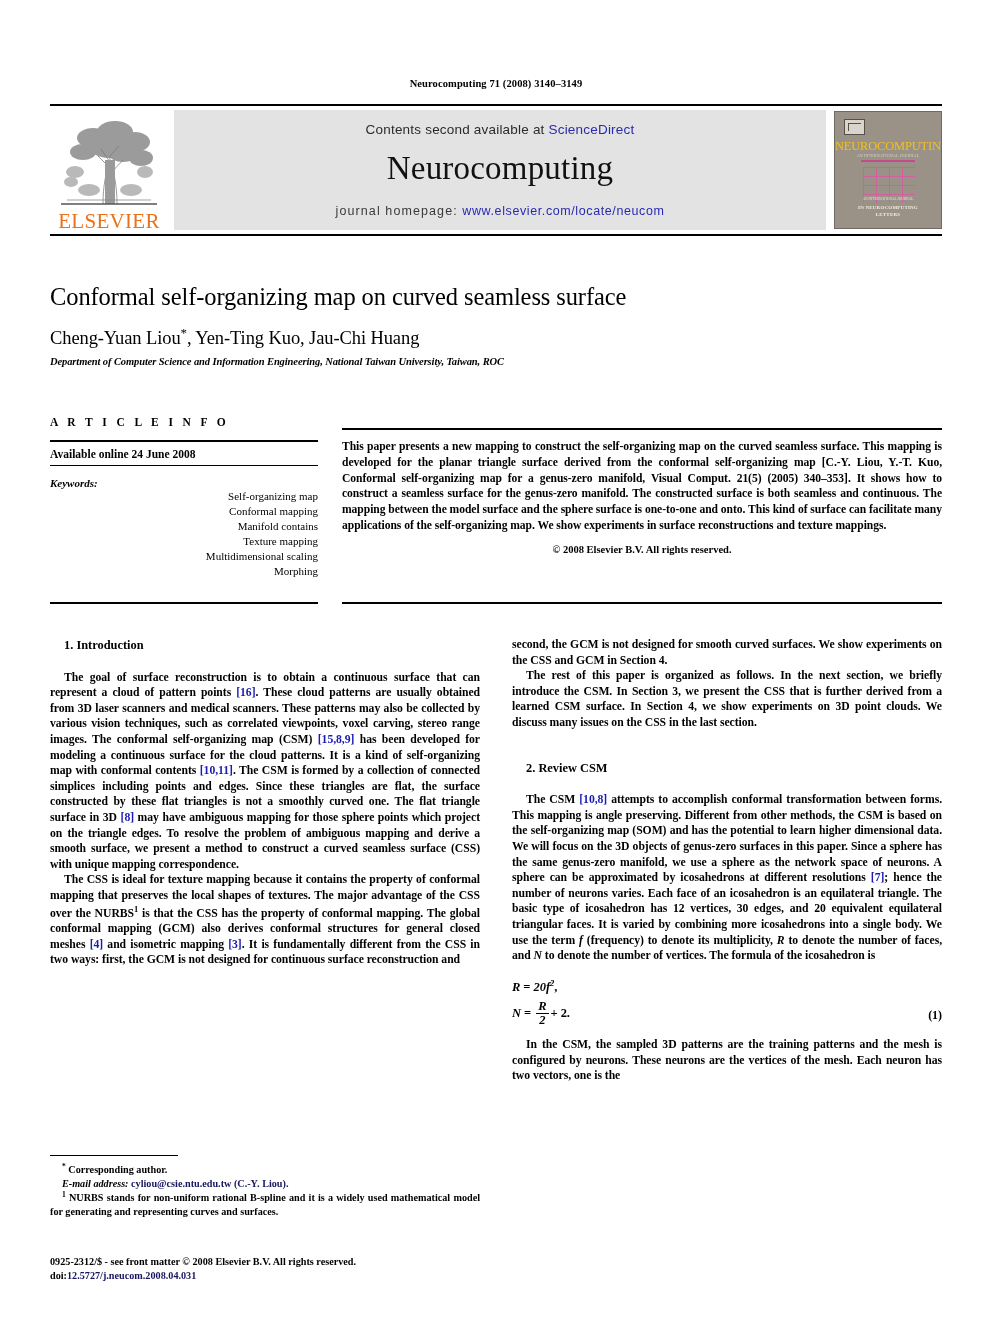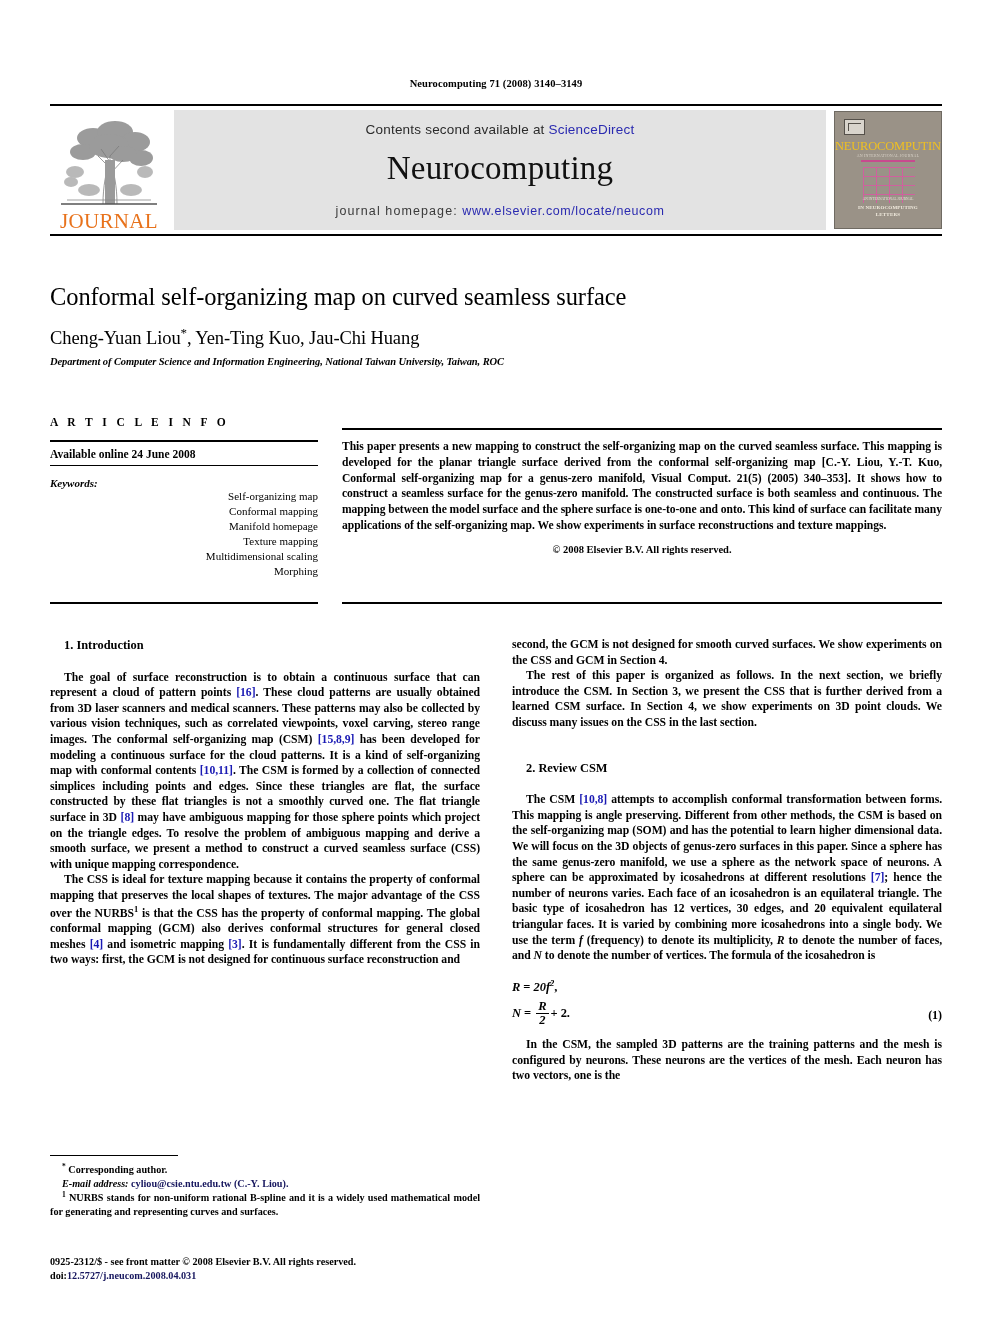--- a/index.html
+++ b/index.html
@@ -349,21 +349,21 @@
             <ellipse cx="18" cy="66" rx="7" ry="5"></ellipse>
             <ellipse cx="92" cy="56" rx="8" ry="6"></ellipse>
             <ellipse cx="36" cy="74" rx="11" ry="6"></ellipse>
             <ellipse cx="78" cy="74" rx="11" ry="6"></ellipse>
           </g>
           <rect x="52" y="44" width="10" height="44" fill="#9a9a9a"></rect>
           <path d="M8 88 L104 88" stroke="#555" stroke-width="1.6"></path>
           <path d="M14 84 L98 84" stroke="#888" stroke-width="0.8"></path>
         </svg>
       </div>
-      <div class="elsevier-word">JOURNAL</div>
+      <div class="elsevier-word">ELSEVIER</div>
     </div>
 
     <div class="center-panel">
       <div class="contents-line">
         <span>Contents second available at </span><span class="sd-link">ScienceDirect</span>
       </div>
       <div class="journal-title">Neurocomputing</div>
       <div class="homepage-line">
         <span>journal homepage: </span><span class="url">www.elsevier.com/locate/neucom</span>
       </div>
@@ -391,21 +391,21 @@
 
   <div class="infoabs">
     <div class="col-info">
       <div class="sec-head">A R T I C L E   I N F O</div>
       <hr class="hrule">
       <div class="avail">Available online 24 June 2008</div>
       <div class="kw-head">Keywords:</div>
       <div class="kw-list">
         <div>Self-organizing map</div>
         <div>Conformal mapping</div>
-        <div>Manifold homepage</div>
+        <div>Manifold contains</div>
         <div>Texture mapping</div>
         <div>Multidimensional scaling</div>
         <div>Morphing</div>
       </div>
     </div>
 
     <div class="col-abs">
       <hr class="hrule">
       <div class="abstract-text">This paper presents a new mapping to construct the self-organizing map on the curved seamless surface. This mapping is developed for the planar triangle surface derived from the conformal self-organizing map [C.-Y. Liou, Y.-T. Kuo, Conformal self-organizing map for a genus-zero manifold, Visual Comput. 21(5) (2005) 340–353]. It shows how to construct a seamless surface for the genus-zero manifold. The constructed surface is both seamless and continuous. The mapping between the model surface and the sphere surface is one-to-one and onto. This kind of surface can facilitate many applications of the self-organizing map. We show experiments in surface reconstructions and texture mappings.</div>
       <div class="copyline">© 2008 Elsevier B.V. All rights reserved.</div>

